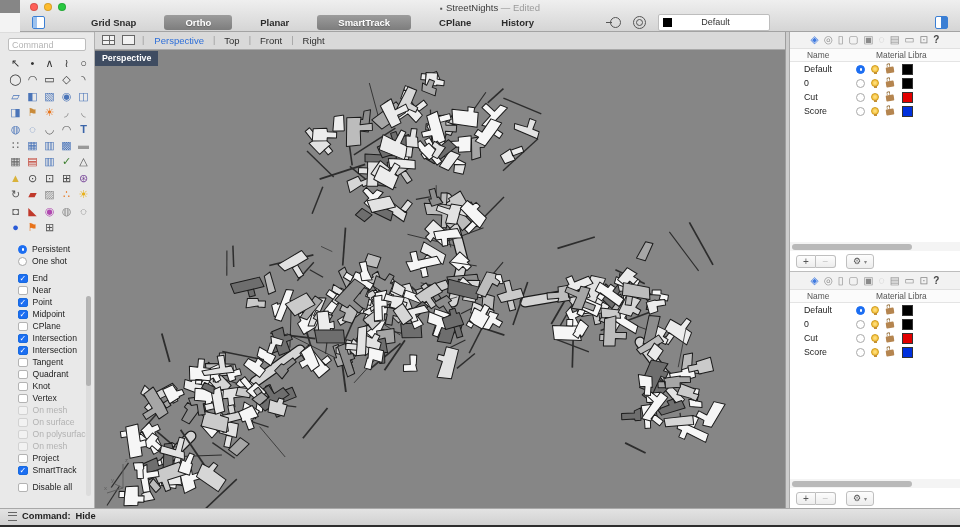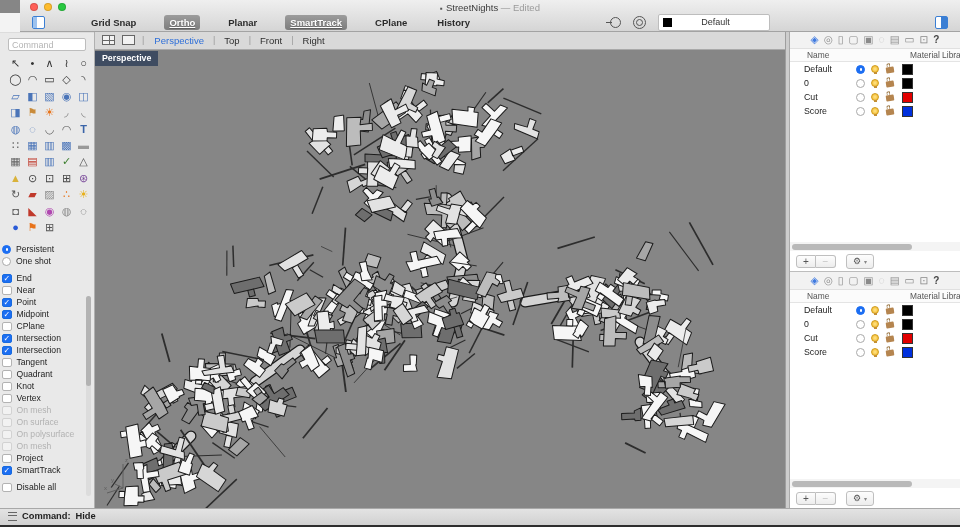--- a/index.html
+++ b/index.html
@@ -12,37 +12,37 @@
   .win-title .doc{color:#555;margin-right:3px;font-size:8px;}
   .win-title .edited{color:#9b9b9b;}
   .tbar-row{position:absolute;top:13px;left:0;right:0;height:18px;display:flex;align-items:center;}
   .side-toggle{width:13px;height:13px;box-sizing:border-box;border:1px solid #3b7fd4;background:#fff;border-radius:2px;position:relative;}
   .side-toggle.left{margin-left:12px;}
   .side-toggle.left:after{content:"";position:absolute;left:0;top:0;bottom:0;width:4px;background:#9dc2ee;}
   .side-toggle.right{position:absolute;right:12px;}
   .side-toggle.right:after{content:"";position:absolute;right:0;top:0;bottom:0;width:6px;background:#3b7fd4;}
   #tb-buttons{display:flex;align-items:center;gap:26px;margin-left:44px;}
   .tbtn{font-size:9.5px;font-weight:bold;color:#2b2b2b;padding:2px 2px;cursor:default;}
-  .tbtn.on{background:linear-gradient(#9c9c9c,#7d7d7d);color:#fff;border-radius:3px;padding:2px 5px;text-shadow:0 1px 1px rgba(0,0,0,.25);text-decoration:underline;}
+  .tbtn.on{background:linear-gradient(#9c9c9c,#7d7d7d);color:#fff;border-radius:3px;padding:2px 21px;text-shadow:0 1px 1px rgba(0,0,0,.25);}
   .tb-right{position:absolute;left:590px;top:0;height:18px;display:flex;align-items:center;gap:12px;}
   .icon-loop{width:9px;height:9px;border:1px solid #555;border-radius:50%;position:relative;}
   .icon-loop:before{content:"";position:absolute;left:-5px;top:4px;width:6px;height:1px;background:#555;}
   .icon-target{width:11px;height:11px;border:1px solid #555;border-radius:50%;display:flex;align-items:center;justify-content:center;}
   .icon-target:before{content:"";width:5px;height:5px;border:1px solid #555;border-radius:50%;}
   .layer-dd{width:110px;height:15px;background:#fff;border:1px solid #bdbdbd;border-radius:2px;display:flex;align-items:center;font-size:9px;color:#333;position:relative;}
   .layer-dd .sw{width:9px;height:9px;margin-left:4px;}
   .layer-dd .lbl{flex:1;text-align:center;margin-right:10px;}
   
   .left-panel{position:absolute;top:13px;left:0;width:95px;bottom:19px;background:#e9e9e9;border-right:1px solid #b0b0b0;box-sizing:border-box;overflow:hidden;}
   .left-top{height:19px;background:#f3f3f3;border-bottom:1px solid #dcdcdc;}
   .cmd-input{display:block;width:78px;margin:5px auto 4px;height:13px;border:1px solid #bdbdbd;border-radius:2px;background:#fff;font-size:9px;padding:0 3px;box-sizing:border-box;font-family:"Liberation Sans",sans-serif;color:#444;}
   .cmd-input::placeholder{color:#b5b5b5;}
   .palette{display:flex;flex-wrap:wrap;width:86px;margin-left:7px;}
   .pal-icon{width:17px;height:16.4px;font-size:11px;line-height:16px;text-align:center;cursor:default;}
-  .osnap{margin-top:8px;margin-left:2px;position:relative;}
+  .osnap{margin-top:8px;margin-left:18px;position:relative;}
   .osnap-row{display:flex;align-items:center;height:12px;gap:5px;}
   .osnap-row.gap{margin-bottom:5px;}
   .osnap-label{font-size:8.6px;color:#222;}
   .osnap-row.dis .osnap-label{color:#b2b2b2;}
   .radio{width:9px;height:9px;border-radius:50%;border:1px solid #a9a9a9;background:#fff;box-sizing:border-box;flex:0 0 auto;}
   .radio.on{background:#1c6ef2;border-color:#1c6ef2;position:relative;}
   .radio.on:after{content:"";position:absolute;left:2.5px;top:2.5px;width:2.5px;height:2.5px;border-radius:50%;background:#fff;}
   .cb{width:9.5px;height:9.5px;border-radius:2px;border:1px solid #b3b3b3;background:#fff;box-sizing:border-box;font-size:8px;line-height:8.5px;text-align:center;color:#fff;flex:0 0 auto;}
   .cb.on{background:#1c6ef2;border-color:#176adf;}
   .osnap-row.dis .cb{border-color:#d2d2d2;background:#f2f2f2;}
@@ -63,21 +63,21 @@
   
   .right-panel{position:absolute;top:31px;right:0;width:170px;bottom:19px;background:#fff;display:flex;flex-direction:column;z-index:5;}
   .lp-section{display:flex;flex-direction:column;border-bottom:1px solid #bdbdbd;box-sizing:border-box;}
   .lp-section.top{height:241px;}
   .lp-section.bottom{flex:1;border-bottom:none;}
   .panel-iconbar{height:17px;display:flex;align-items:center;justify-content:center;gap:5px;background:#f2f2f2;border-bottom:1px solid #e0e0e0;}
   .ptab{font-size:10.5px;line-height:15px;cursor:default;}
   .ptab.help{font-weight:bold;font-size:10px;}
   .colhead{height:12px;display:flex;align-items:center;background:#fbfbfb;border-bottom:1px solid #e4e4e4;font-size:8.4px;color:#555;}
   .colhead .nm{margin-left:17px;flex:1;}
-  .colhead .mt{white-space:nowrap;overflow:hidden;width:50px;}
+  .colhead .mt{white-space:nowrap;overflow:hidden;width:84px;}
   .layer-rows{flex:1;overflow:hidden;background:#fff;}
   .lrow{display:flex;align-items:center;height:14px;gap:0;}
   .lname{width:52px;margin-left:14px;font-size:8.8px;color:#222;}
   .lrow .radio{margin-right:6px;}
   .bulb{width:8px;height:8px;border-radius:50%;background:radial-gradient(#ffe58a,#f2b31f);border:1px solid #cf9c1e;box-sizing:border-box;position:relative;margin-right:7px;}
   .bulb:after{content:"";position:absolute;left:2px;bottom:-2px;width:3px;height:2px;background:#c49034;}
   .lockic{width:8px;height:6px;background:#b5854f;border-radius:1px;position:relative;margin-right:8px;margin-top:2px;transform:rotate(-8deg);}
   .lockic:before{content:"";position:absolute;top:-4px;left:1px;width:4px;height:4px;border:1px solid #96713d;border-bottom:none;border-radius:3px 3px 0 0;box-sizing:border-box;}
   .swatch{width:11px;height:11px;border:1px solid #333;box-sizing:border-box;}
   .hscroll{height:9px;background:#f4f4f4;display:flex;align-items:center;padding:0 2px;}

